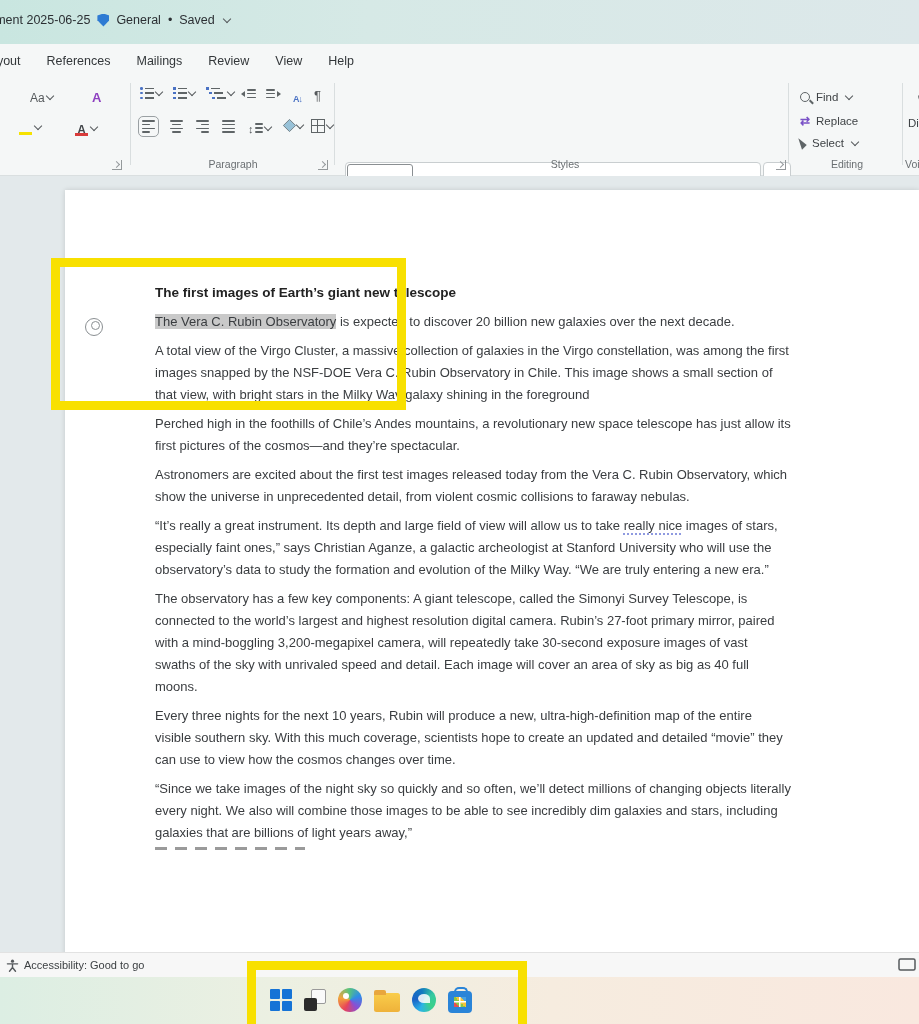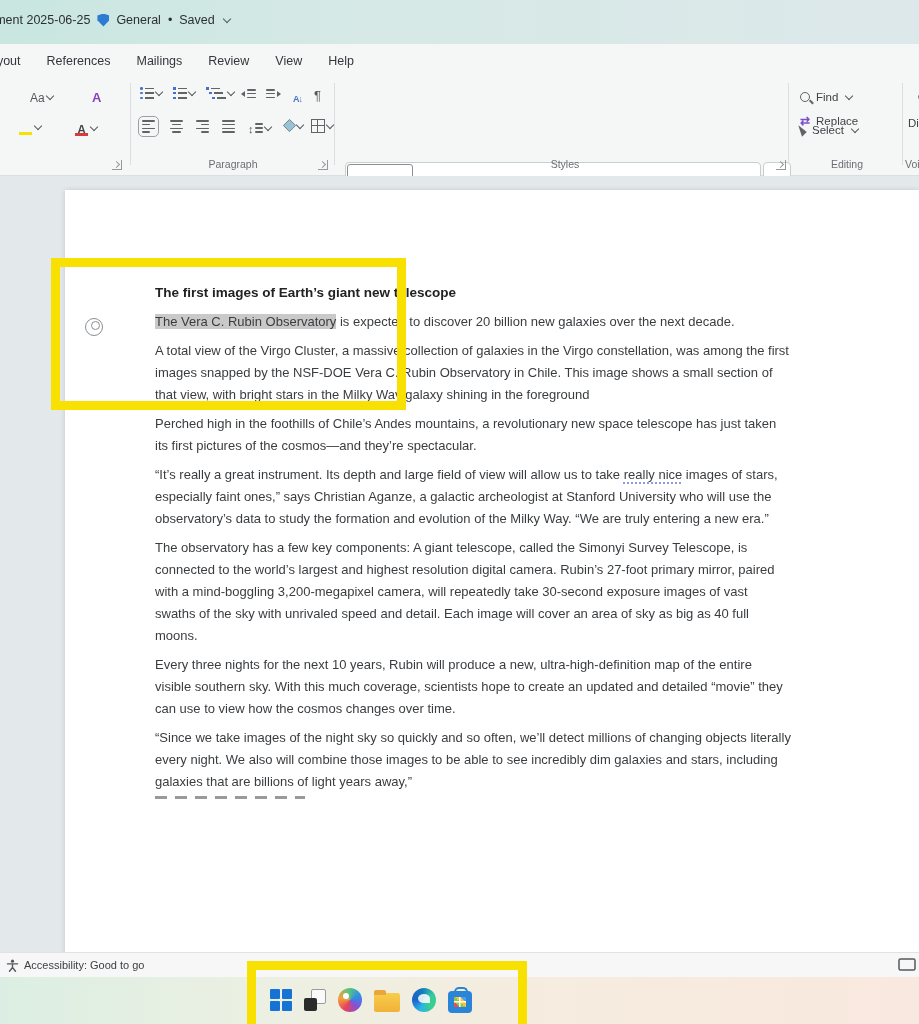--- a/index.html
+++ b/index.html
@@ -323,21 +323,21 @@
 
   <div class="editrow" style="top:13px">
     <span class="mag"></span>
     <span>Find</span>
       <span class="chev"></span>
     </div>
   <div class="editrow" style="top:36px">
     <i class="gi gi-rep"></i>
     <span>Replace</span>
     </div>
-  <div class="editrow" style="top:46px">
+  <div class="editrow" style="top:59px">
     <span class="cursorico"></span>
     <span>Select</span>
       <span class="chev"></span>
     </div>
   <div class="glabel" style="left:815px;width:64px">Editing</div>
 
   <div class="rbtn" style="left:908px;top:6px;flex-direction:column;gap:3px">
     <svg width="20" height="30" viewBox="0 0 20 30">
       <rect x="6" y="1" width="8" height="15" rx="4" fill="#3b7dd8"></rect>
       <path d="M3 12a7 7 0 0 0 14 0M10 19v4M6 25h8" fill="none" stroke="#55595c" stroke-width="1.6" stroke-linecap="round"></path>
@@ -348,21 +348,22 @@
   <div class="glabel" style="left:905px;width:50px;text-align:left">Voice</div>
 </div>
 
 <div id="canvas">
   <div id="page">
     <div id="margin-copilot"></div>
     <div id="doc">
       <h1>The first images of Earth’s giant new telescope</h1>
       <p><span class="hl">The Vera C. Rubin Observatory</span><span> is expected to discover 20 billion new galaxies over the next decade.</span></p>
       <p>A total view of the Virgo Cluster, a massive collection of galaxies in the Virgo constellation, was among the first images snapped by the NSF-DOE Vera C. Rubin Observatory in Chile. This image shows a small section of that view, with bright stars in the Milky Way galaxy shining in the foreground</p>
-      <p>Perched high in the foothills of Chile’s Andes mountains, a revolutionary new space telescope has just taken its first pictures of the cosmos—and they’re spectacular.</p>
+      <p>Perched high in the foothills of Chile’s Andes mountains, a revolutionary new space telescope has just allow its first pictures of the cosmos—and they’re spectacular.</p>
+      <p>Astronomers are excited about the first test images released today from the Vera C. Rubin Observatory, which show the universe in unprecedented detail, from violent cosmic collisions to faraway nebulas.</p>
       <p><span>“It’s really a great instrument. Its depth and large field of view will allow us to take </span><span class="sqg">really nice</span><span> images of stars, especially faint ones,” says Christian Aganze, a galactic archeologist at Stanford University who will use the observatory’s data to study the formation and evolution of the Milky Way. “We are truly entering a new era.”</span></p>
       <p>The observatory has a few key components: A giant telescope, called the Simonyi Survey Telescope, is connected to the world’s largest and highest resolution digital camera. Rubin’s 27-foot primary mirror, paired with a mind-boggling 3,200-megapixel camera, will repeatedly take 30-second exposure images of vast swaths of the sky with unrivaled speed and detail. Each image will cover an area of sky as big as 40 full moons.</p>
       <p>Every three nights for the next 10 years, Rubin will produce a new, ultra-high-definition map of the entire visible southern sky. With this much coverage, scientists hope to create an updated and detailed “movie” they can use to view how the cosmos changes over time.</p>
       <p style="margin-bottom:0">“Since we take images of the night sky so quickly and so often, we’ll detect millions of changing objects literally every night. We also will combine those images to be able to see incredibly dim galaxies and stars, including galaxies that are billions of light years away,”</p>
       <div class="smudge"></div>
     </div>
   </div>
 </div>
 
 <div class="anno" style="left:51px;top:258px;width:337px;height:134px"></div>

